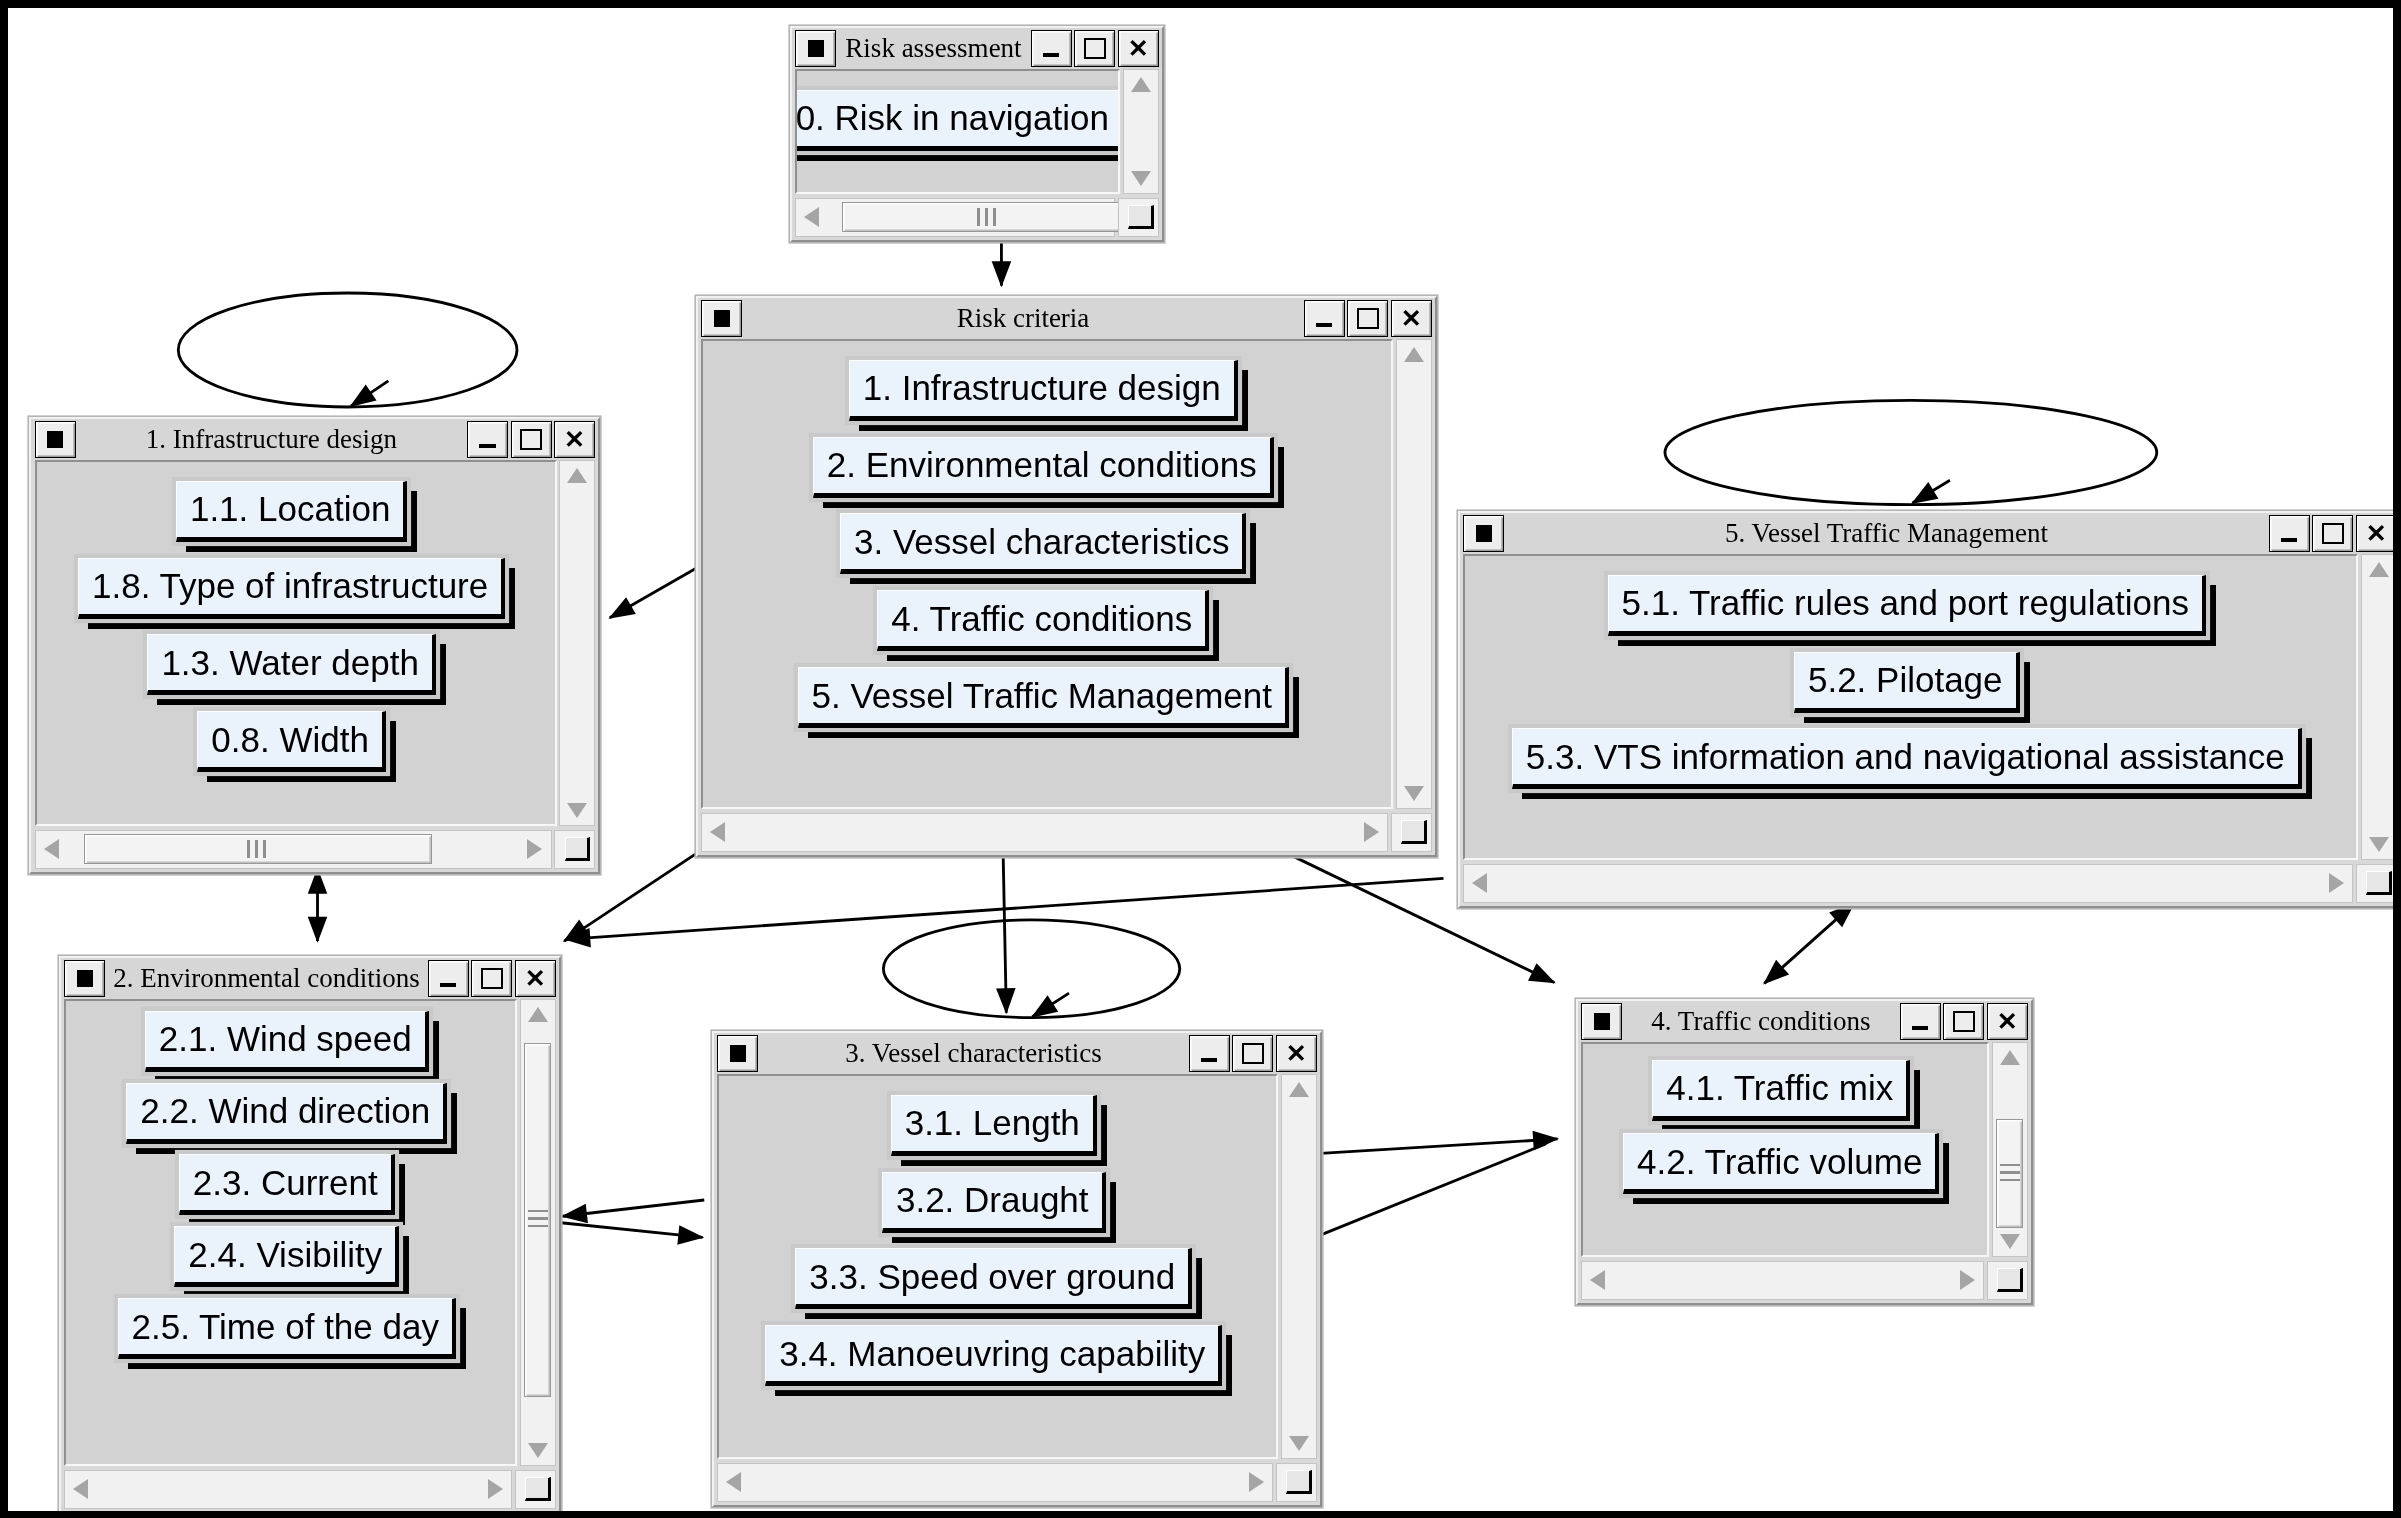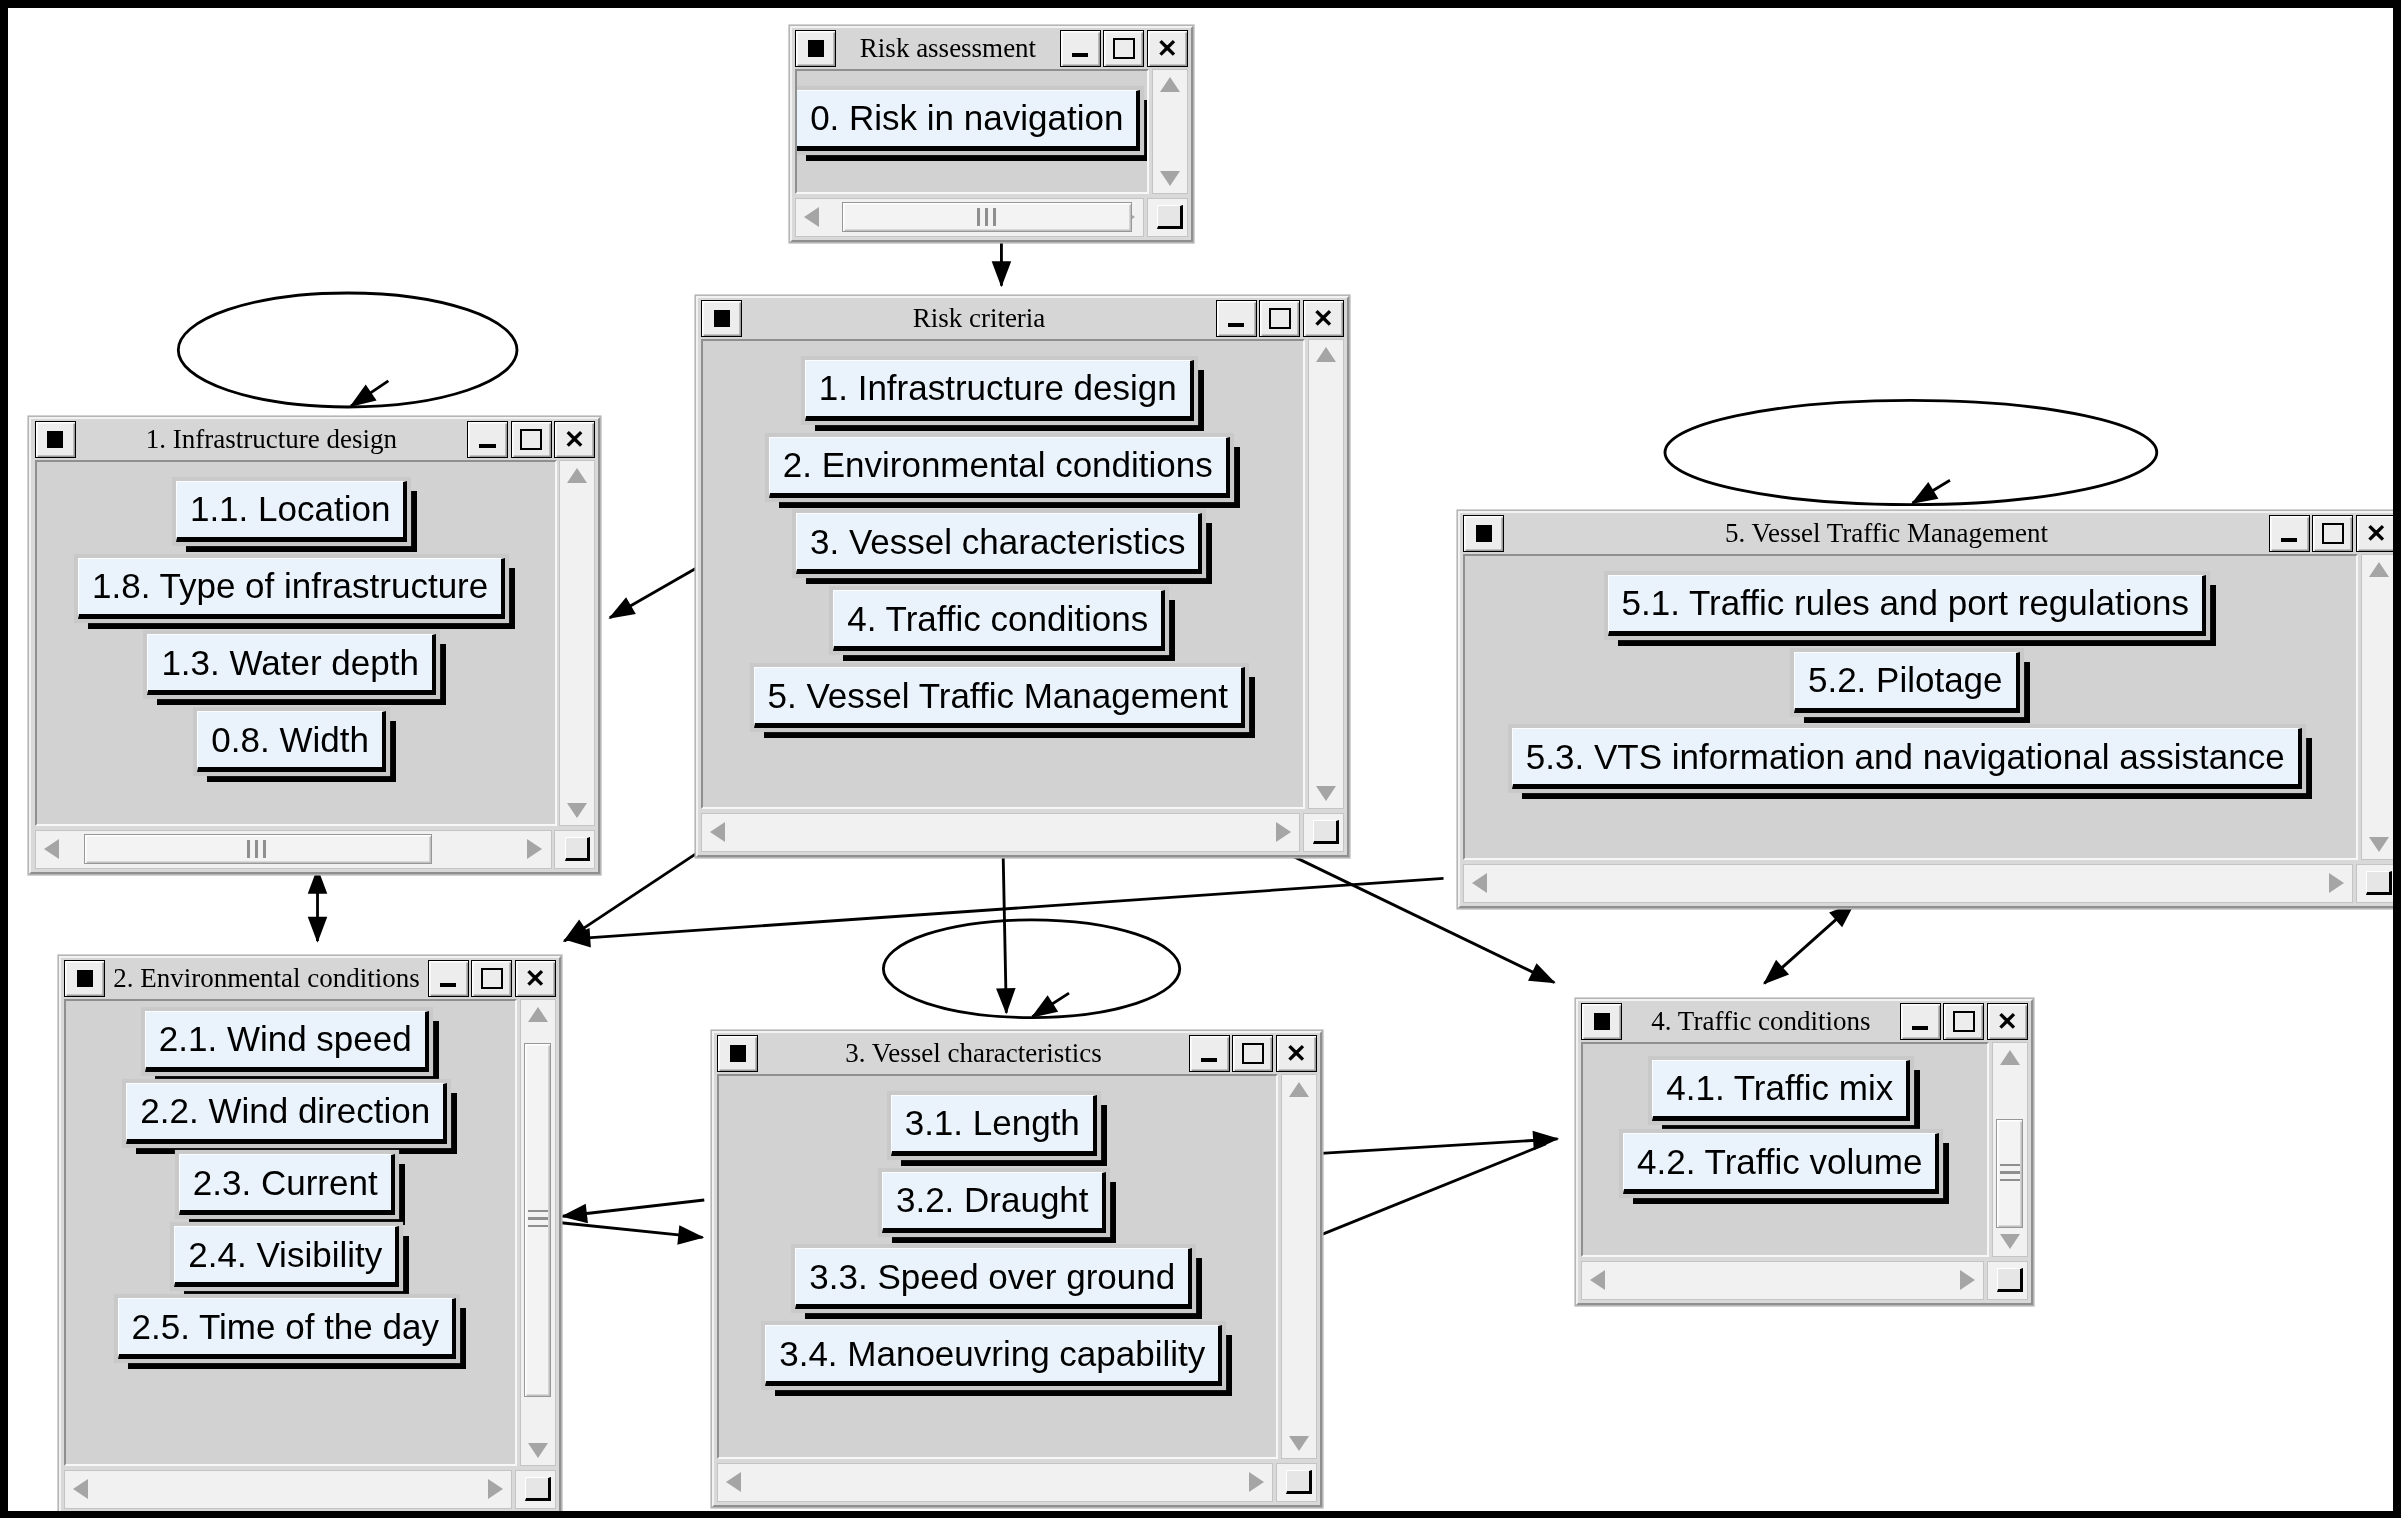--- a/index.html
+++ b/index.html
@@ -67,21 +67,21 @@
       <line x1="2262" y1="1100" x2="2152" y2="1198" marker-start="url(#ah)" marker-end="url(#ah)"></line>
       <ellipse cx="412" cy="420" rx="208" ry="70"></ellipse>
       <line x1="462" y1="458" x2="416" y2="489" marker-end="url(#ah)"></line>
       <ellipse cx="1252" cy="1180" rx="182" ry="60"></ellipse>
       <line x1="1298" y1="1210" x2="1253" y2="1239" marker-end="url(#ah)"></line>
       <ellipse cx="2332" cy="546" rx="302" ry="64"></ellipse>
       <line x1="2380" y1="580" x2="2334" y2="608" marker-end="url(#ah)"></line>
     </g>
   </svg>
 
-  <div class="win" style="left:782px;top:18px;width:403px;height:216px;">
+  <div class="win" style="left:782px;top:18px;width:374px;height:216px;">
     <div class="titlebar">
       <div class="sysbtn">
           <div class="sq"></div>
         </div>
       <div class="title">Risk assessment</div>
       <div class="ctrls">
         <div class="cbtn">
             <div class="glyph-min"></div>
           </div>
         <div class="cbtn">
@@ -108,21 +108,21 @@
             <div class="grip-h"></div>
           </div>
         <div class="tri tri-right"></div>
       </div>
       <div class="corner">
           <div class="rg"></div>
         </div>
     </div>
   </div>
 
-  <div class="win" style="left:688px;top:288px;width:653px;height:561px;">
+  <div class="win" style="left:688px;top:288px;width:741px;height:561px;">
     <div class="titlebar">
       <div class="sysbtn">
           <div class="sq"></div>
         </div>
       <div class="title">Risk criteria</div>
       <div class="ctrls">
         <div class="cbtn">
             <div class="glyph-min"></div>
           </div>
         <div class="cbtn">

